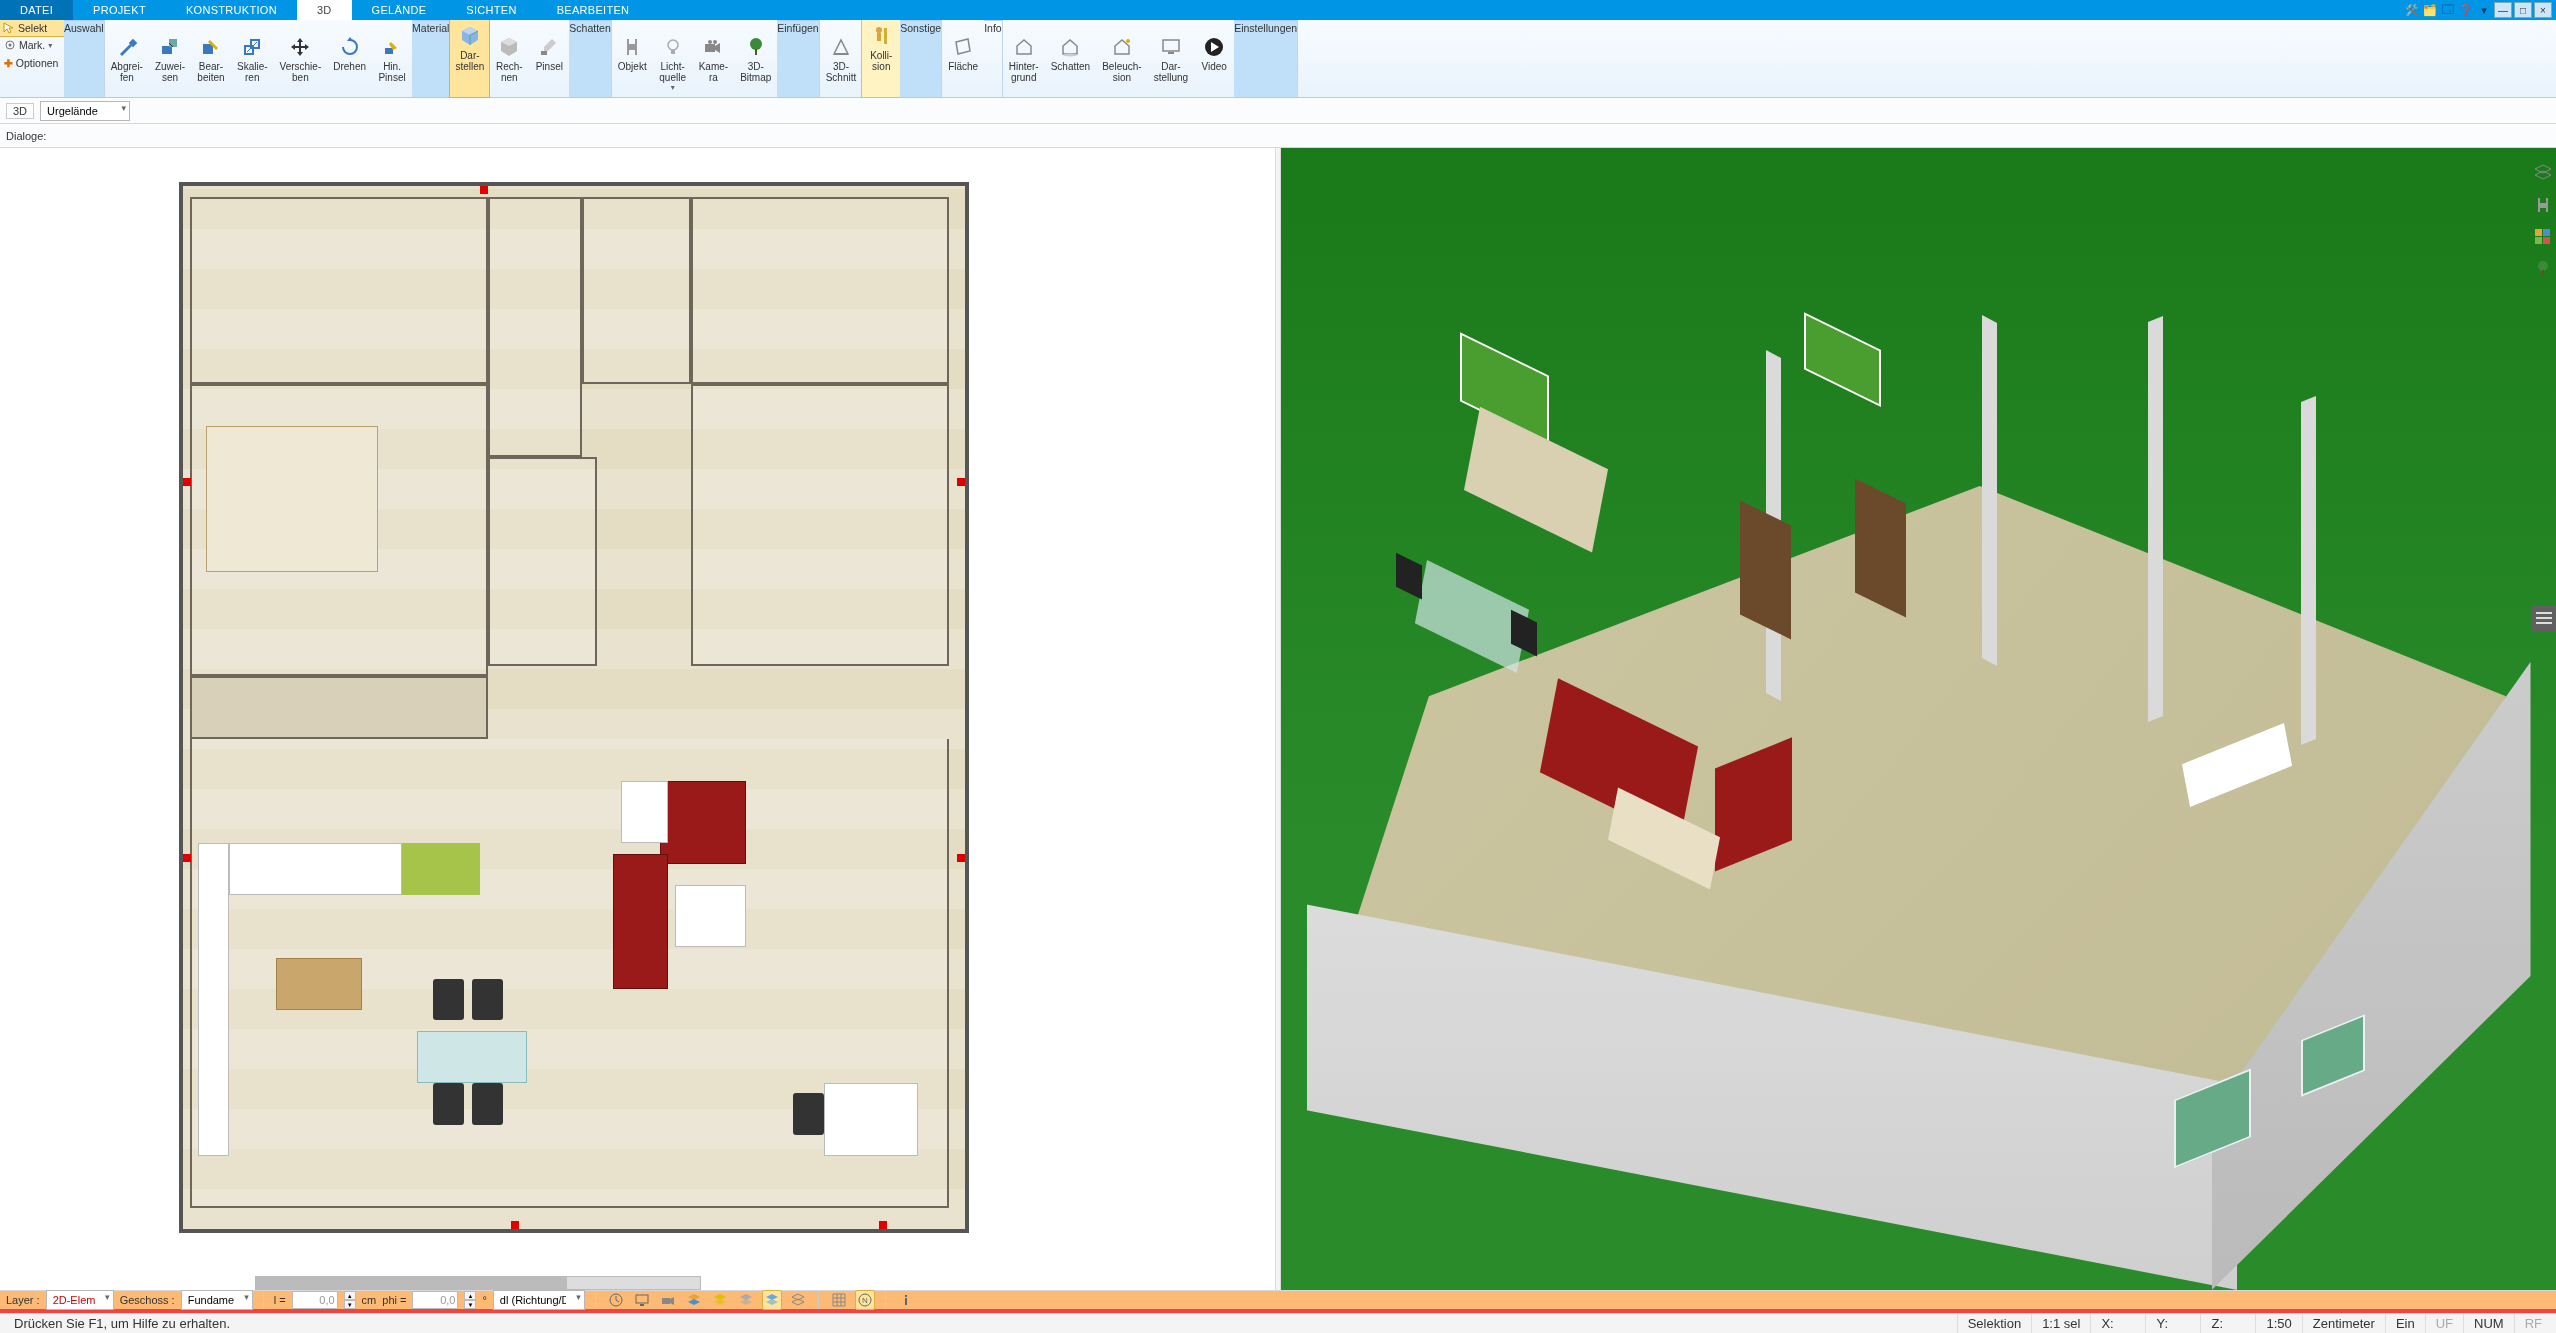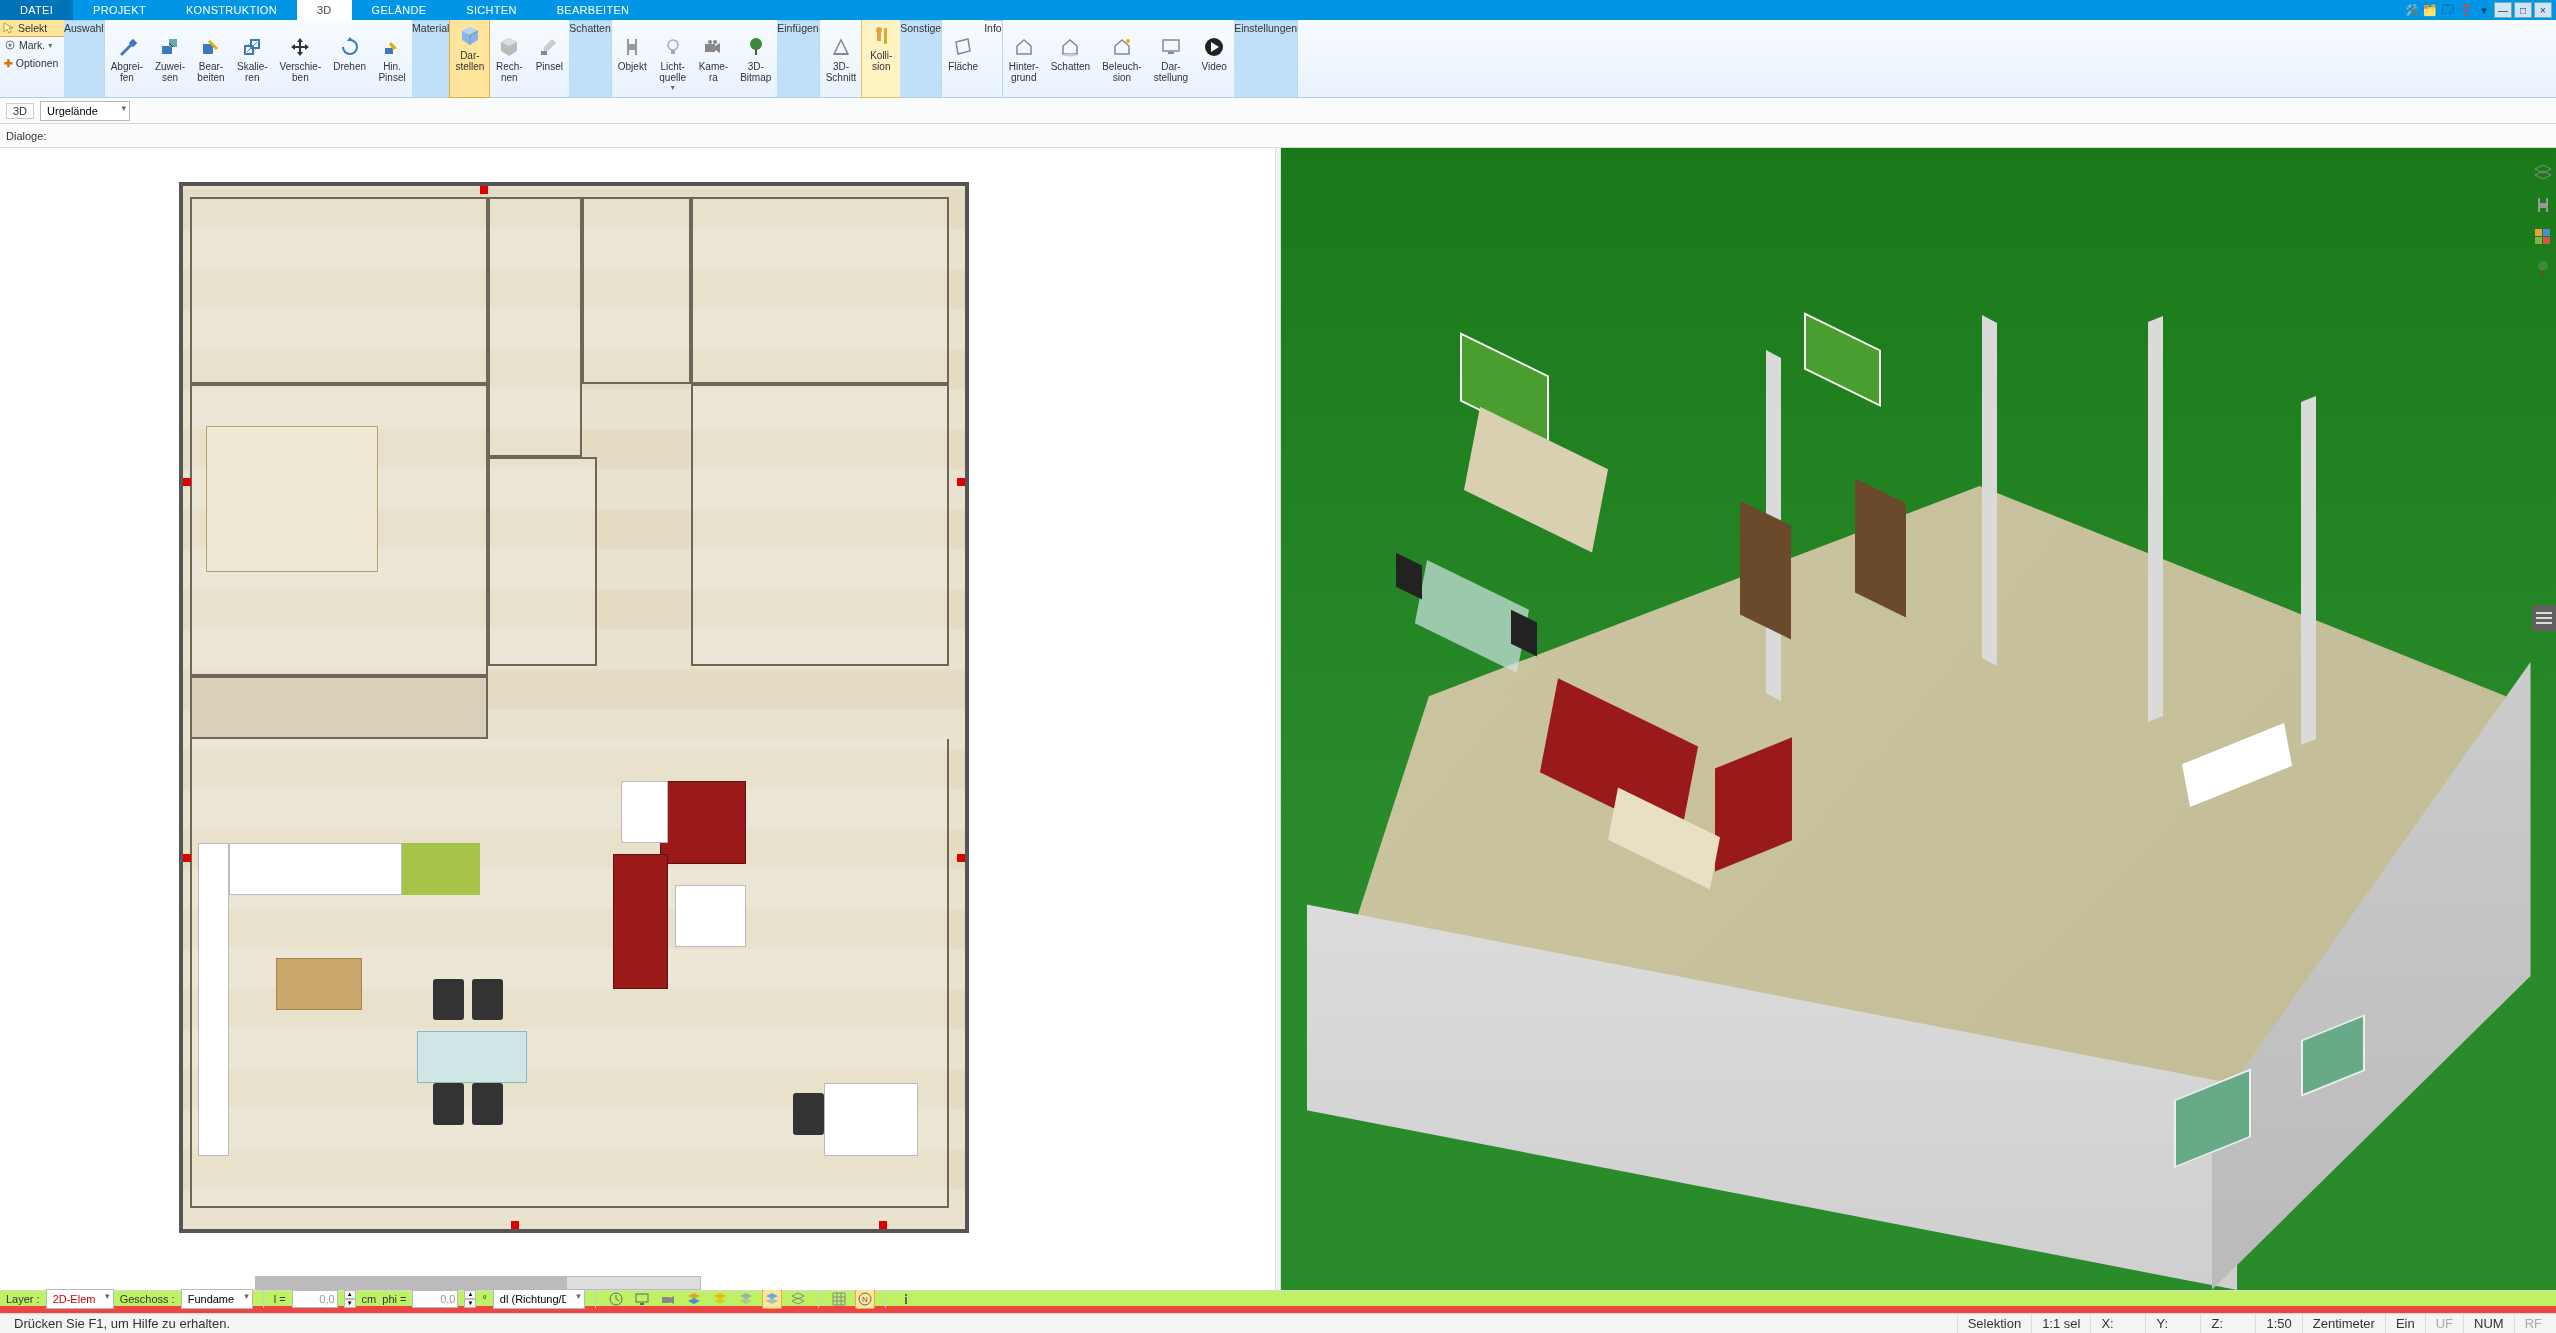--- a/index.html
+++ b/index.html
@@ -63,21 +63,21 @@
 .side-tools { position:absolute; right:2px; top:14px; display:flex; flex-direction:column; gap:10px; align-items:center; z-index:10; }
 .side-tool { width:22px; height:22px; display:flex; align-items:center; justify-content:center; cursor:pointer; }
 .side-grab { position:absolute; right:0; top:40%; width:24px; height:26px; background:#606060; cursor:pointer; border-radius:2px 0 0 2px; display:flex; flex-direction:column; justify-content:center; gap:3px; padding:4px;}
 .side-grab span{height:2px;background:#ddd;}
 
 
 .h-scrollbar { position:absolute; bottom:0; left:20%; width:35%; height:14px; background:#ddd; border:1px solid #bbb; }
 .h-scrollbar .thumb { position:absolute; left:0; width:70%; height:100%; background:#bbb; }
 
 
-.tools-bar { display:flex; align-items:center; height:23px; border-top:1px solid #d8d8d8; border-bottom:7px solid #ef4444; padding:0 6px; gap:6px; background:#bef264; font-size:11px;}
+.tools-bar { display:flex; align-items:center; height:23px; border-top:1px solid #d8d8d8; border-bottom:4px solid #ef4444; padding:0 6px; gap:6px; background:#fdba74; font-size:11px;}
 .tb-label { color:#333; }
 .tb-input { width:46px; height:18px; border:1px solid #bbb; text-align:right; padding:0 2px 0 0; font-size:11px; color:#999;}
 .spinner { display:inline-flex; flex-direction:column; }
 .spinner button { width:12px; height:9px; font-size:6px; line-height:4px; padding:0; border:1px solid #bbb; background:#f5f5f5; cursor:pointer;}
 .tb-sep { width:1px; height:18px; background:#ccc; margin:0 4px;}
 .tb-icon { width:20px; height:20px; display:flex; align-items:center; justify-content:center; cursor:pointer; border-radius:2px;}
 .tb-icon.active { background:#ffe49c; border:1px solid #e0b040;}
 
 
 .status-bar { display:flex; align-items:center; height:20px; background:#f4f4f4; border-top:1px solid #d8d8d8; font-size:13px; color:#333; padding:0 4px; }

